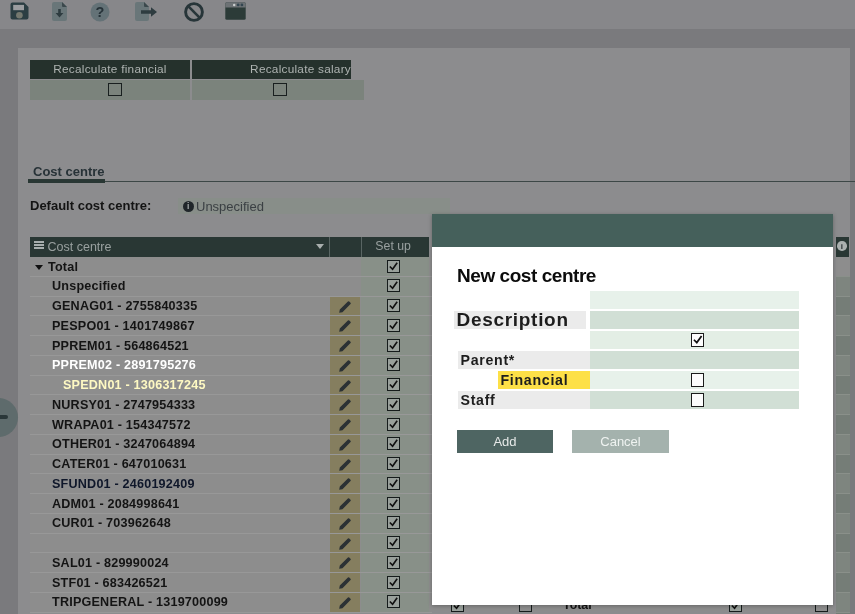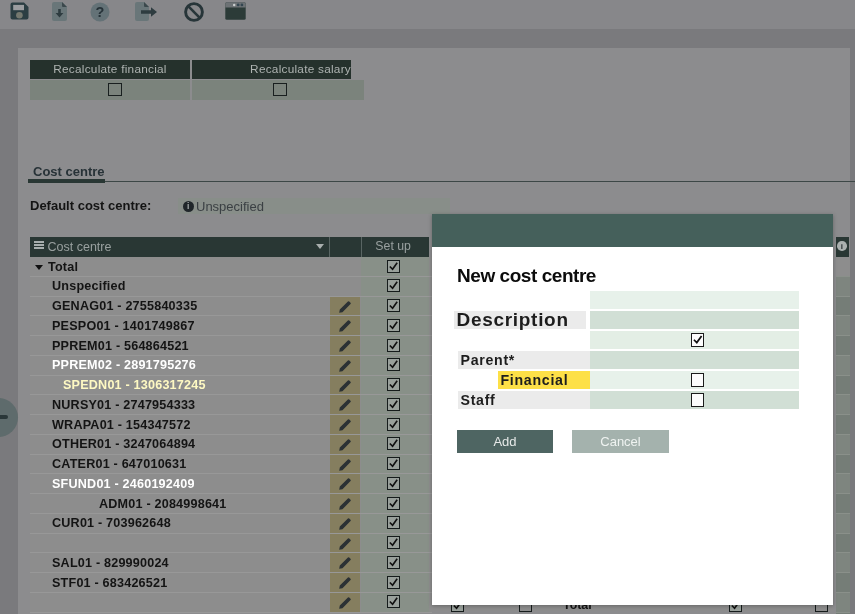--- a/index.html
+++ b/index.html
@@ -193,34 +193,34 @@
       <path d="M2 22 L3.1 16.4 L17 2.5 Q18.1 1.4 19.2 2.5 L21.5 4.8 Q22.6 5.9 21.5 7 L7.6 20.9 Z" fill="#2b3134"></path>
     </svg>
 <div class="abs" style="left:360.5px;top:454.5px;width:68px;height:18.75px;background:#889088;"></div>
 <div style="position:absolute;left:387px;top:457.1px;width:13px;height:13px;border:1.6px solid #161c1c;background:#99a09b;box-sizing:border-box;z-index:1;">
       <svg width="11" height="11" viewBox="0 0 12 12" style="position:absolute;left:0px;top:0px;">
         <path d="M2 6 L5 9 L10 2" fill="none" stroke="#111" stroke-width="1.8"></path>
       </svg>
     </div>
 <div class="abs" style="left:30px;top:474.25px;width:402px;height:18.75px;background:#8d8d8d;"></div>
 <div class="abs" style="left:30px;top:493.0px;width:402px;height:1px;background:#989898;"></div>
-<div class="abs" style="left:52px;top:476.85px;font-size:12.6px;font-weight:bold;color:#ffffff;letter-spacing:0.2px;">SFUND01 - 2460192409</div>
+<div class="abs" style="left:52px;top:476.85px;font-size:12.6px;font-weight:bold;color:#0f172a;letter-spacing:0.2px;">SFUND01 - 2460192409</div>
 <div class="abs" style="left:330px;top:474.25px;width:29.5px;height:18.75px;background:#857e5f;"></div>
 <svg width="14" height="14" viewBox="0 0 24 24" style="position:absolute;left:337.5px;top:477.25px;">
       <path d="M2 22 L3.1 16.4 L17 2.5 Q18.1 1.4 19.2 2.5 L21.5 4.8 Q22.6 5.9 21.5 7 L7.6 20.9 Z" fill="#2b3134"></path>
     </svg>
 <div class="abs" style="left:360.5px;top:474.25px;width:68px;height:18.75px;background:#889088;"></div>
 <div style="position:absolute;left:387px;top:476.85px;width:13px;height:13px;border:1.6px solid #161c1c;background:#99a09b;box-sizing:border-box;z-index:1;">
       <svg width="11" height="11" viewBox="0 0 12 12" style="position:absolute;left:0px;top:0px;">
         <path d="M2 6 L5 9 L10 2" fill="none" stroke="#111" stroke-width="1.8"></path>
       </svg>
     </div>
 <div class="abs" style="left:30px;top:494.0px;width:402px;height:18.75px;background:#8d8d8d;"></div>
 <div class="abs" style="left:30px;top:512.75px;width:402px;height:1px;background:#989898;"></div>
-<div class="abs" style="left:52px;top:496.6px;font-size:12.6px;font-weight:bold;color:#141414;letter-spacing:0.2px;margin-left:47px;">ADM01 - 2084998641</div>
+<div class="abs" style="left:52px;top:496.6px;font-size:12.6px;font-weight:bold;color:#141414;letter-spacing:0.2px;">ADM01 - 2084998641</div>
 <div class="abs" style="left:330px;top:494.0px;width:29.5px;height:18.75px;background:#857e5f;"></div>
 <svg width="14" height="14" viewBox="0 0 24 24" style="position:absolute;left:337.5px;top:497.0px;">
       <path d="M2 22 L3.1 16.4 L17 2.5 Q18.1 1.4 19.2 2.5 L21.5 4.8 Q22.6 5.9 21.5 7 L7.6 20.9 Z" fill="#2b3134"></path>
     </svg>
 <div class="abs" style="left:360.5px;top:494.0px;width:68px;height:18.75px;background:#889088;"></div>
 <div style="position:absolute;left:387px;top:496.6px;width:13px;height:13px;border:1.6px solid #161c1c;background:#99a09b;box-sizing:border-box;z-index:1;">
       <svg width="11" height="11" viewBox="0 0 12 12" style="position:absolute;left:0px;top:0px;">
         <path d="M2 6 L5 9 L10 2" fill="none" stroke="#111" stroke-width="1.8"></path>
       </svg>
     </div>
@@ -271,20 +271,21 @@
       <path d="M2 22 L3.1 16.4 L17 2.5 Q18.1 1.4 19.2 2.5 L21.5 4.8 Q22.6 5.9 21.5 7 L7.6 20.9 Z" fill="#2b3134"></path>
     </svg>
 <div class="abs" style="left:360.5px;top:573.0px;width:68px;height:18.75px;background:#889088;"></div>
 <div style="position:absolute;left:387px;top:575.6px;width:13px;height:13px;border:1.6px solid #161c1c;background:#99a09b;box-sizing:border-box;z-index:1;">
       <svg width="11" height="11" viewBox="0 0 12 12" style="position:absolute;left:0px;top:0px;">
         <path d="M2 6 L5 9 L10 2" fill="none" stroke="#111" stroke-width="1.8"></path>
       </svg>
     </div>
 <div class="abs" style="left:30px;top:592.75px;width:402px;height:18.75px;background:#8d8d8d;"></div>
 <div class="abs" style="left:30px;top:611.5px;width:402px;height:1px;background:#989898;"></div>
+<div class="abs" style="left:52px;top:595.35px;font-size:12.6px;font-weight:bold;color:#141414;letter-spacing:0.2px;">TRIPGENERAL - 1319700099</div>
 <div class="abs" style="left:330px;top:592.75px;width:29.5px;height:18.75px;background:#857e5f;"></div>
 <svg width="14" height="14" viewBox="0 0 24 24" style="position:absolute;left:337.5px;top:595.75px;">
       <path d="M2 22 L3.1 16.4 L17 2.5 Q18.1 1.4 19.2 2.5 L21.5 4.8 Q22.6 5.9 21.5 7 L7.6 20.9 Z" fill="#2b3134"></path>
     </svg>
 <div class="abs" style="left:360.5px;top:592.75px;width:68px;height:18.75px;background:#889088;"></div>
 <div style="position:absolute;left:387px;top:595.35px;width:13px;height:13px;border:1.6px solid #161c1c;background:#99a09b;box-sizing:border-box;z-index:1;">
       <svg width="11" height="11" viewBox="0 0 12 12" style="position:absolute;left:0px;top:0px;">
         <path d="M2 6 L5 9 L10 2" fill="none" stroke="#111" stroke-width="1.8"></path>
       </svg>
     </div>

